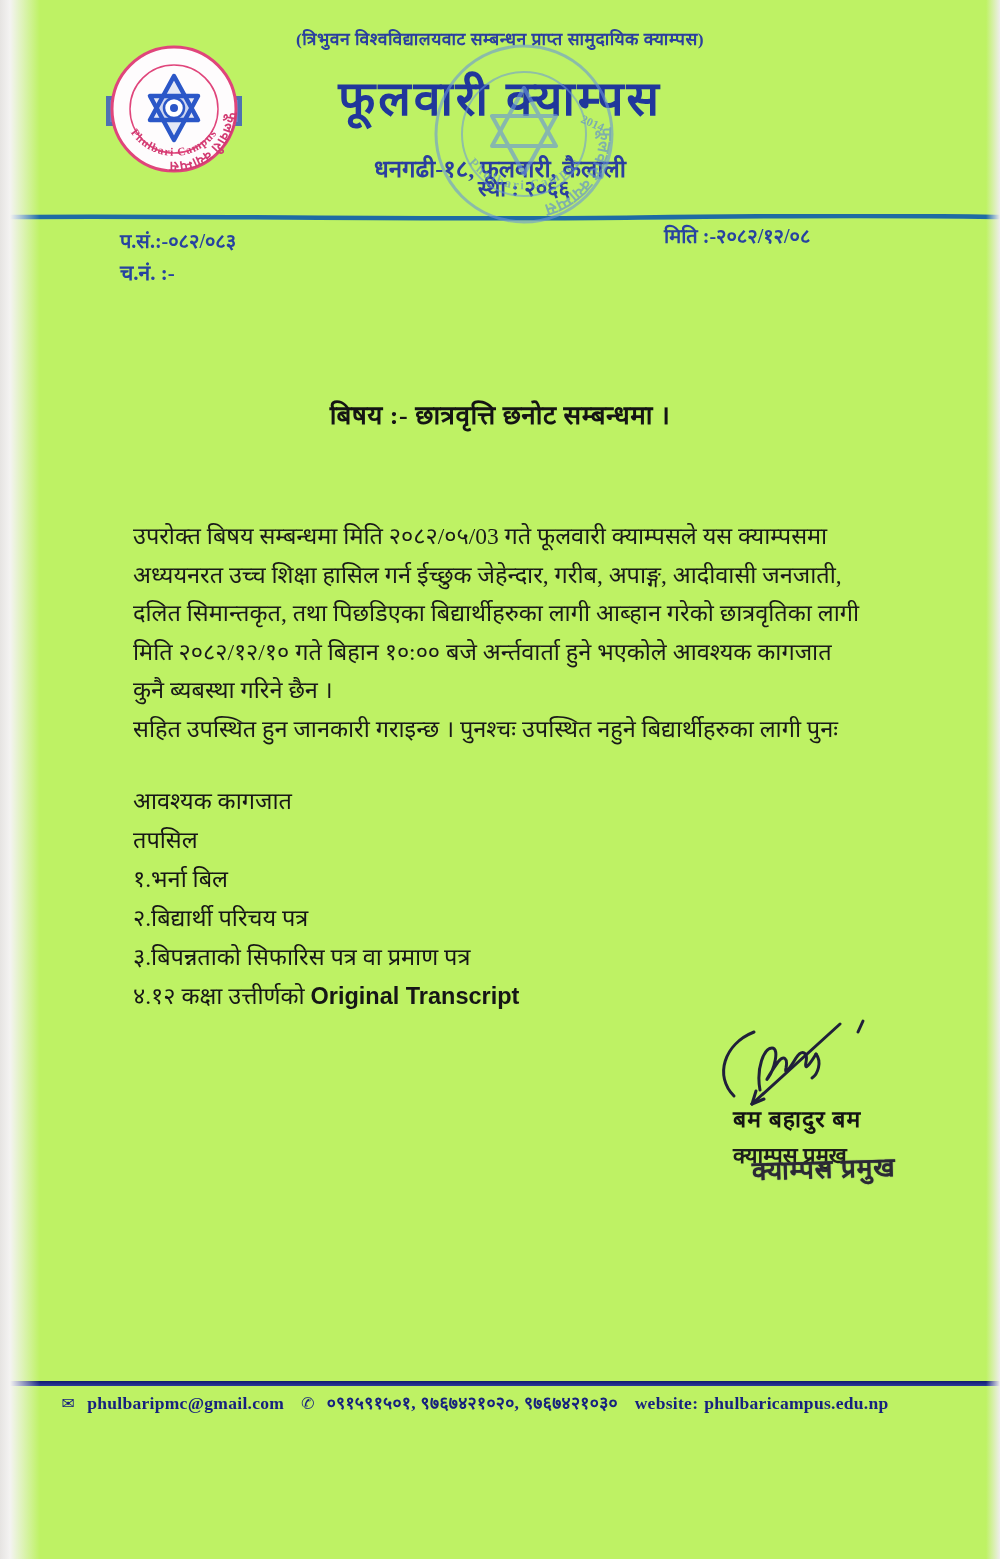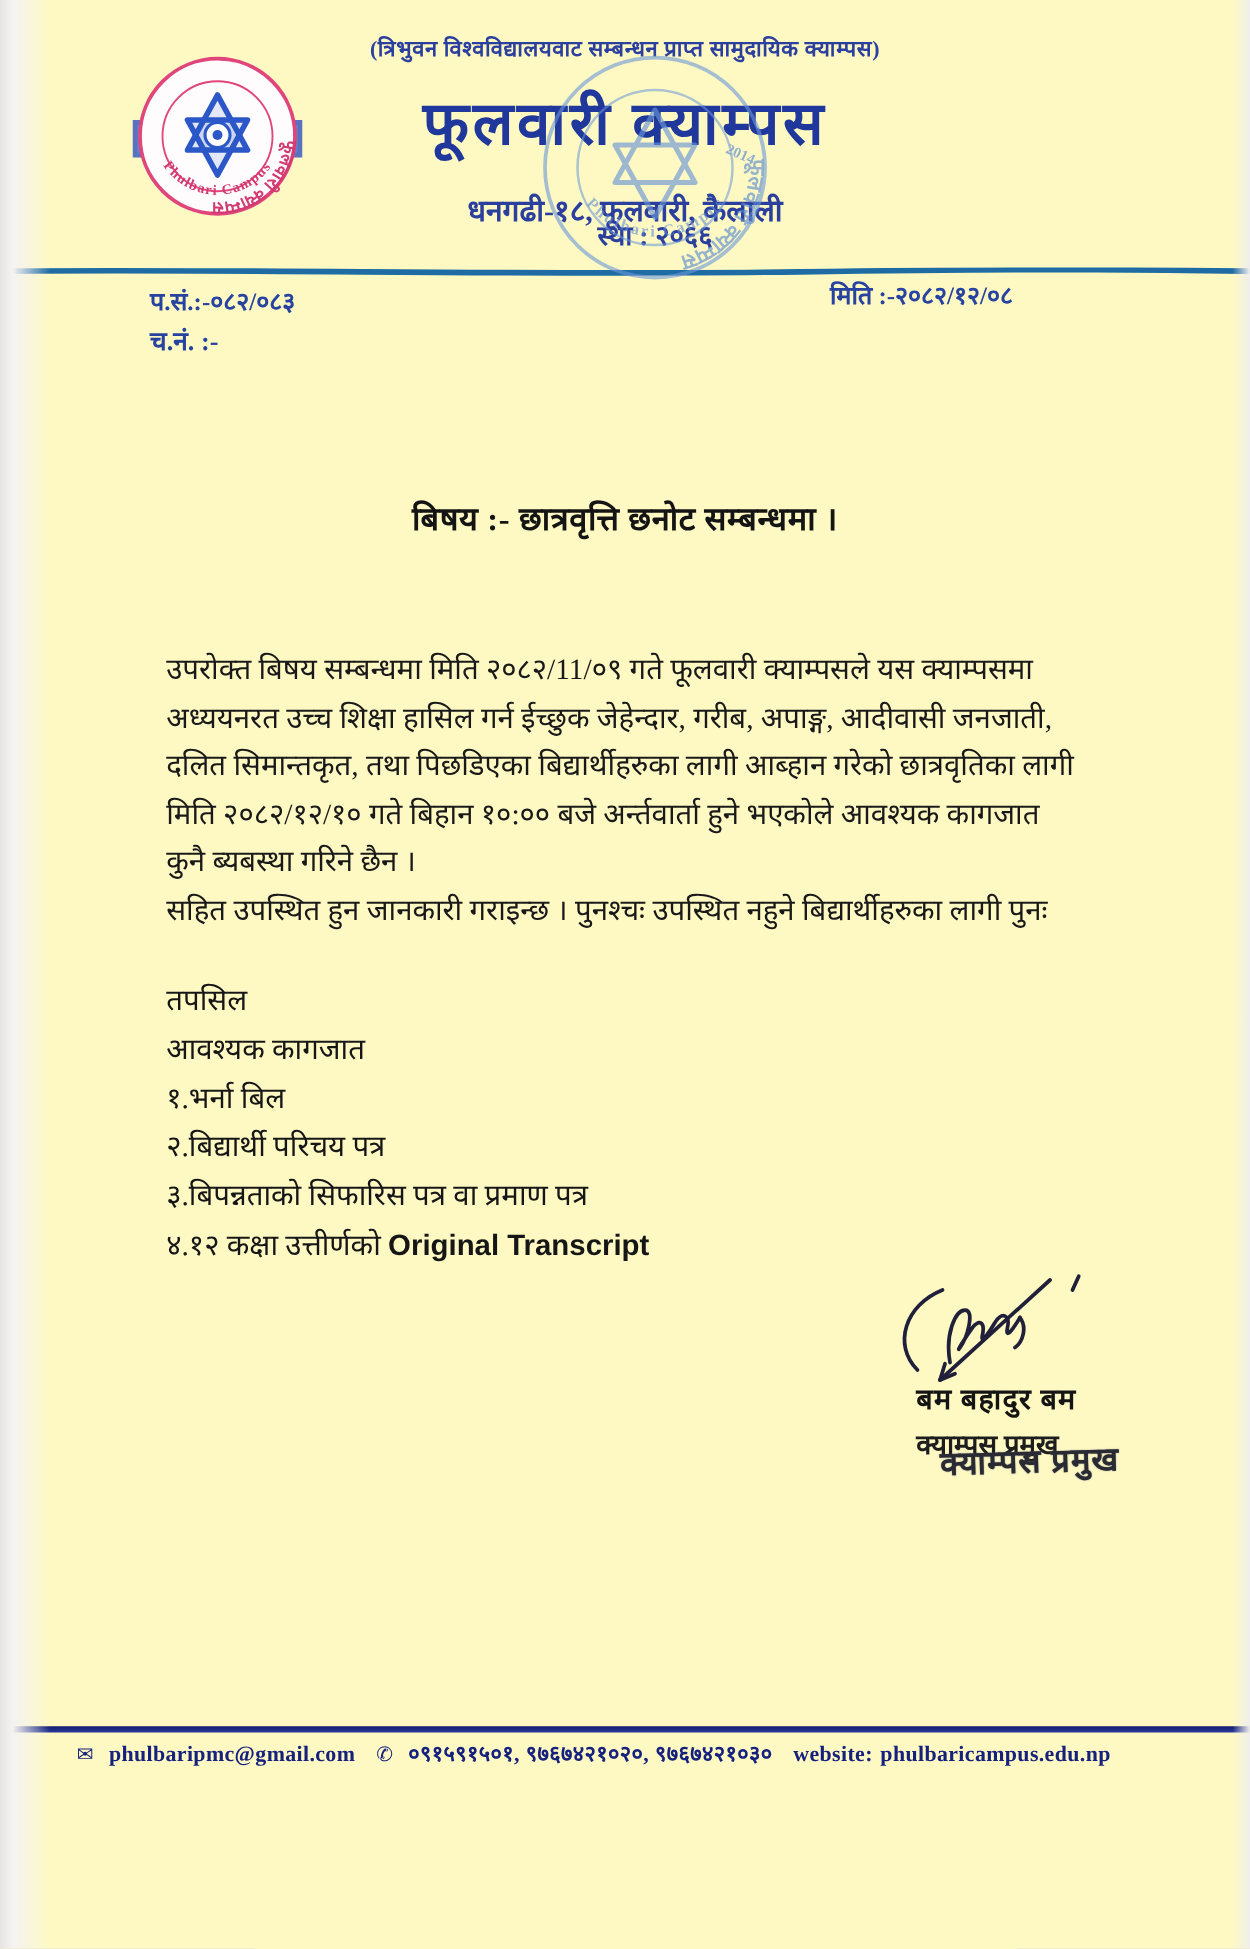--- a/index.html
+++ b/index.html
@@ -1,20 +1,20 @@
 <!DOCTYPE html>
 <html><head>
 <meta charset="utf-8">
 <style>
   html,body{margin:0;padding:0;background:#d8d8d8;}
   .page{
     position:relative;
     width:1000px;height:1559px;
     margin:0 auto;
-    background:#fef9c3;
+    background:#bef264;
     overflow:hidden;
     font-family:"Liberation Serif","DejaVu Sans",serif;
     color:#1c1c1c;
   }
   .page::before{ 
     content:"";position:absolute;left:0;top:0;bottom:0;width:40px;
     background:linear-gradient(90deg,#e6e4e2 0,#f4f3f2 10px,rgba(251,251,250,0) 40px);
     pointer-events:none;z-index:5;
   }
   .page::after{
@@ -130,31 +130,31 @@
     <path d="M0,3 C 200,1 420,6.5 640,3.5 S 940,2 1000,3" stroke="#1e6ca3" stroke-width="4.5" fill="none"></path>
   </svg>
 
   <div class="abs ref-no">प.सं.:-०८२/०८३</div>
   <div class="abs serial-no">च.नं. :-</div>
   <div class="abs date-line">मिति :-२०८२/१२/०८</div>
 
   <div class="abs center subject">बिषय :- छात्रवृत्ति छनोट सम्बन्धमा ।</div>
 
   <div class="abs body-par">
-    <div class="bline">उपरोक्त बिषय सम्बन्धमा मिति २०८२/11/०९ गते फूलवारी क्याम्पसले यस क्याम्पसमा</div>
+    <div class="bline">उपरोक्त बिषय सम्बन्धमा मिति २०८२/०५/03 गते फूलवारी क्याम्पसले यस क्याम्पसमा</div>
     <div class="bline">अध्ययनरत उच्च शिक्षा हासिल गर्न ईच्छुक जेहेन्दार, गरीब, अपाङ्ग, आदीवासी जनजाती,</div>
     <div class="bline">दलित सिमान्तकृत, तथा पिछडिएका बिद्यार्थीहरुका लागी आब्हान गरेको छात्रवृतिका लागी</div>
     <div class="bline">मिति २०८२/१२/१० गते बिहान १०:०० बजे अर्न्तवार्ता हुने भएकोले आवश्यक कागजात</div>
     <div class="bline">कुनै ब्यबस्था गरिने छैन ।</div>
     <div class="bline">सहित उपस्थित हुन जानकारी गराइन्छ । पुनश्चः उपस्थित नहुने बिद्यार्थीहरुका लागी पुनः</div>
   </div>
 
   <div class="abs schedule">
+    <div>आवश्यक कागजात</div>
     <div>तपसिल</div>
-    <div>आवश्यक कागजात</div>
     <div>१.भर्ना बिल</div>
     <div>२.बिद्यार्थी परिचय पत्र</div>
     <div>३.बिपन्नताको सिफारिस पत्र वा प्रमाण पत्र</div>
     <div class="sched-item-4"><span>४.१२ कक्षा उत्तीर्णको </span><b>Original Transcript</b></div>
   </div>
 
   <svg class="abs signature-svg" width="175" height="95" viewBox="0 0 175 95">
     <g stroke="#20203a" stroke-width="3" fill="none" stroke-linecap="round">
       <path d="M22,78 C 2,58 12,26 42,14"></path>
       <path d="M48,72 C 44,50 52,30 60,30 C 68,30 62,52 56,60 C 52,66 60,52 66,44 C 72,37 76,40 74,50 C 72,58 78,50 84,40 C 90,31 96,34 94,44 C 92,54 98,46 104,36"></path>

